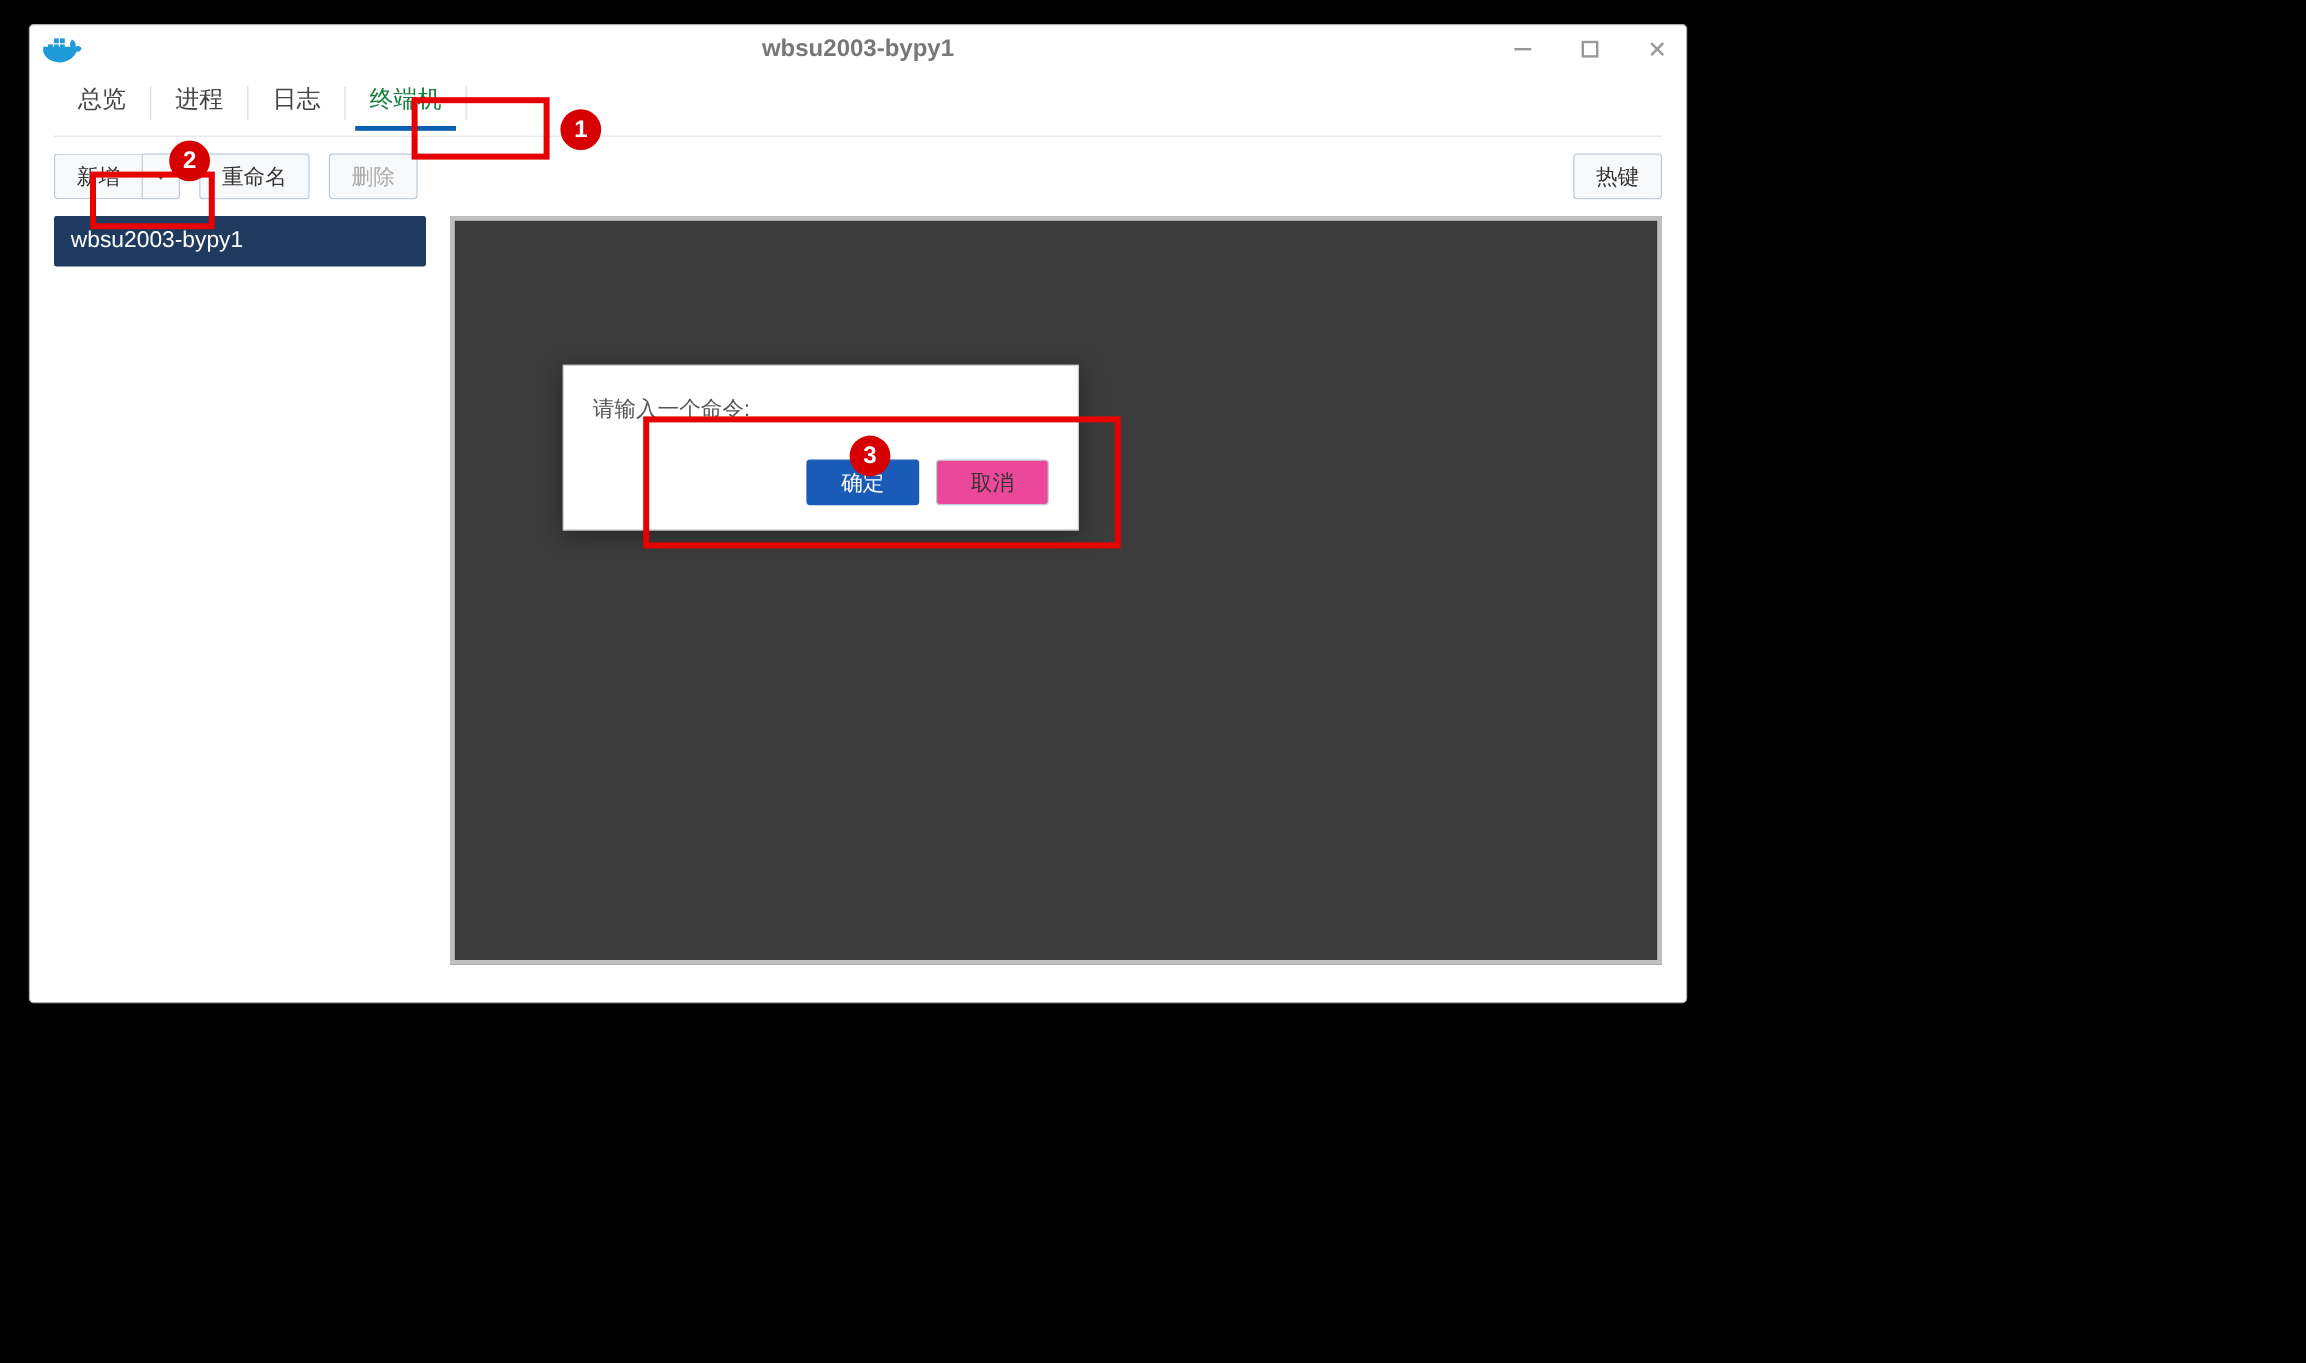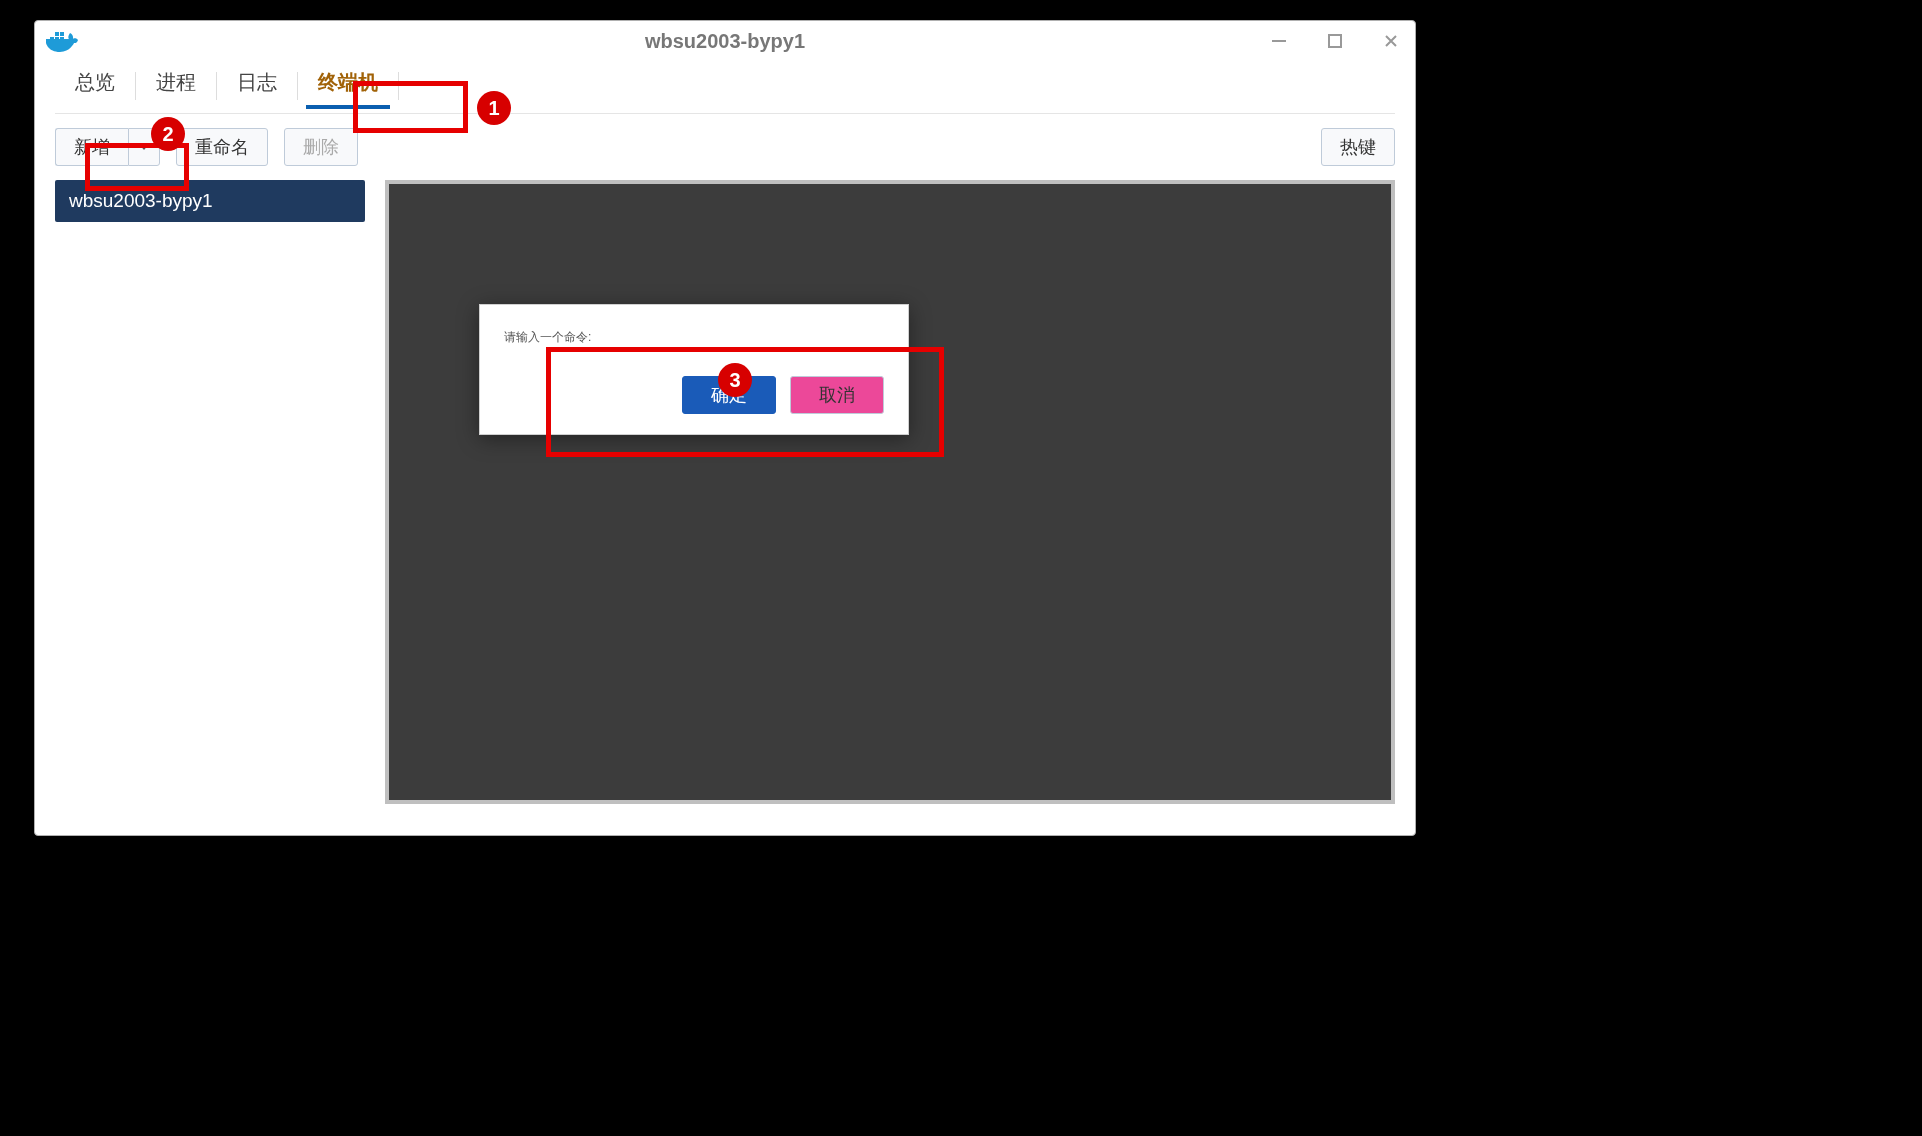--- a/index.html
+++ b/index.html
@@ -13,21 +13,21 @@
     }
     .stage {
       width:1922px;
       height:1136px;
       background:#000;
       position:relative;
       transform-origin: top left;
     }
     .app-window {
       position:absolute;
-      left:34px; top:20px;
+      left:24px; top:20px;
       width:1382px; height:816px;
       background:#fff;
       border:1px solid #b0b0b0;
       border-radius:4px;
       box-shadow: 0 10px 40px rgba(0,0,0,.5);
     }
     .titlebar {
       position:relative;
       height:40px; line-height:40px;
       text-align:center;
@@ -44,21 +44,21 @@
     }
     .win-btn { width:24px; height:24px; color:#999; cursor:pointer; display:flex; align-items:center; justify-content:center; }
     .win-btn svg{ display:block; }
     .tabs {
       display:flex; align-items:flex-start; height:54px;
       padding:0 20px; margin-top:-2px;
     }
     .tab {
       font-size:20px; padding:10px 20px 12px; color:#444; position:relative; cursor:pointer;
     }
-    .tab.active { color:#a16207; font-weight:700; }
+    .tab.active { color:#15803d; font-weight:400; }
     .tab.active::after{
       content:""; position:absolute; left:8px; right:8px; bottom:-1px; height:4px; background:#0a5fb0;
     }
     .tab-sep { width:1px; height:28px; background:#ddd; align-self:center; }
     .toolbar-divider { height:1px; background:#e5e5e5; margin:0 20px; }
     .toolbar {
       display:flex; align-items:center; padding:14px 20px;
     }
     .btn {
       border:1px solid #bfcbd9; background:#f8f9fb; border-radius:3px;
@@ -78,21 +78,21 @@
     }
     .terminal-pane{
       flex:1; background:#3c3c3c; border:4px solid #bfbfbf; position:relative;
     }
     .dialog{
       position:absolute; top:120px; left:90px; width:430px;
       background:#fff; border:1px solid #d0d0d0;
       box-shadow:0 4px 20px rgba(0,0,0,.4);
       padding:24px 24px 20px;
     }
-    .dialog-label{ font-size:12px; color:#555; margin-bottom:12px; }
+    .dialog-label{ font-size:18px; color:#555; margin-bottom:12px; }
     .dialog-input{
       width:100%; font-size:20px; padding:6px 8px; border:1px solid #888;
       border-radius:2px;
     }
     .dialog-buttons{ display:flex; justify-content:flex-end; gap:14px; margin-top:30px;}
     .dbtn{ font-size:18px; padding:6px 28px; border-radius:3px; border:1px solid #bfcbd9; cursor:pointer;}
     .dbtn.primary{ background:#1a5bb8; border-color:#1a5bb8; color:#fff;text-align:right;}
     .dbtn.secondary{ background:#ec4899; color:#333;}
     
     .anno-box{ position:absolute; border:5px solid #e60000; pointer-events:none; }

